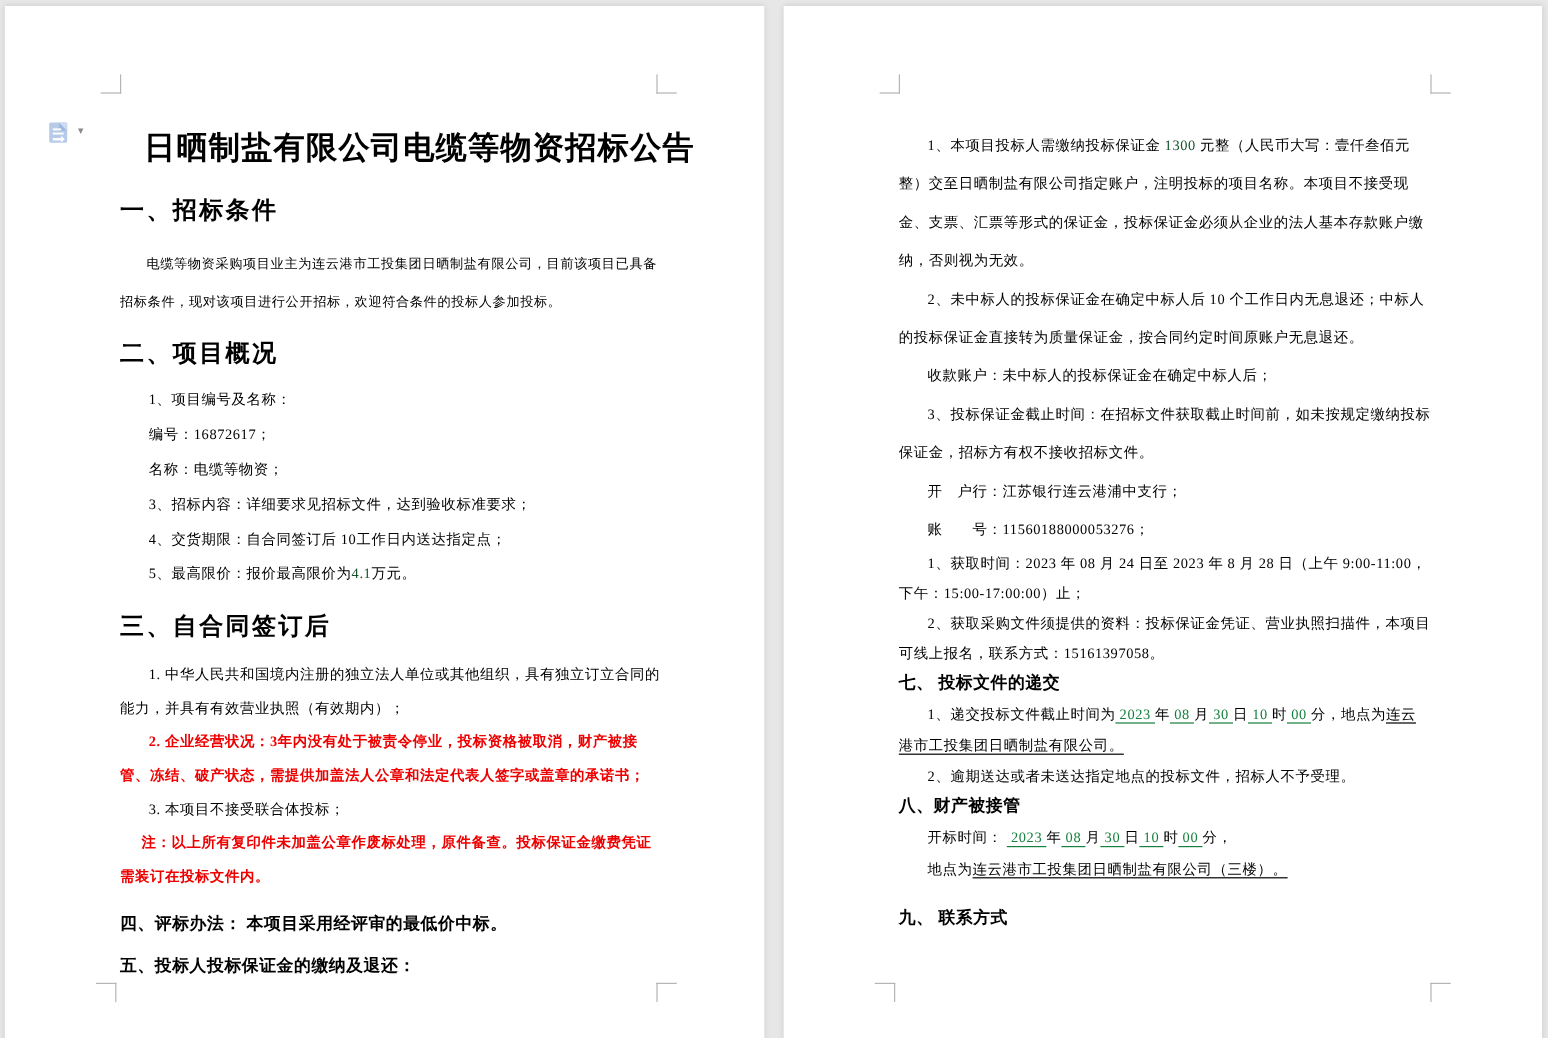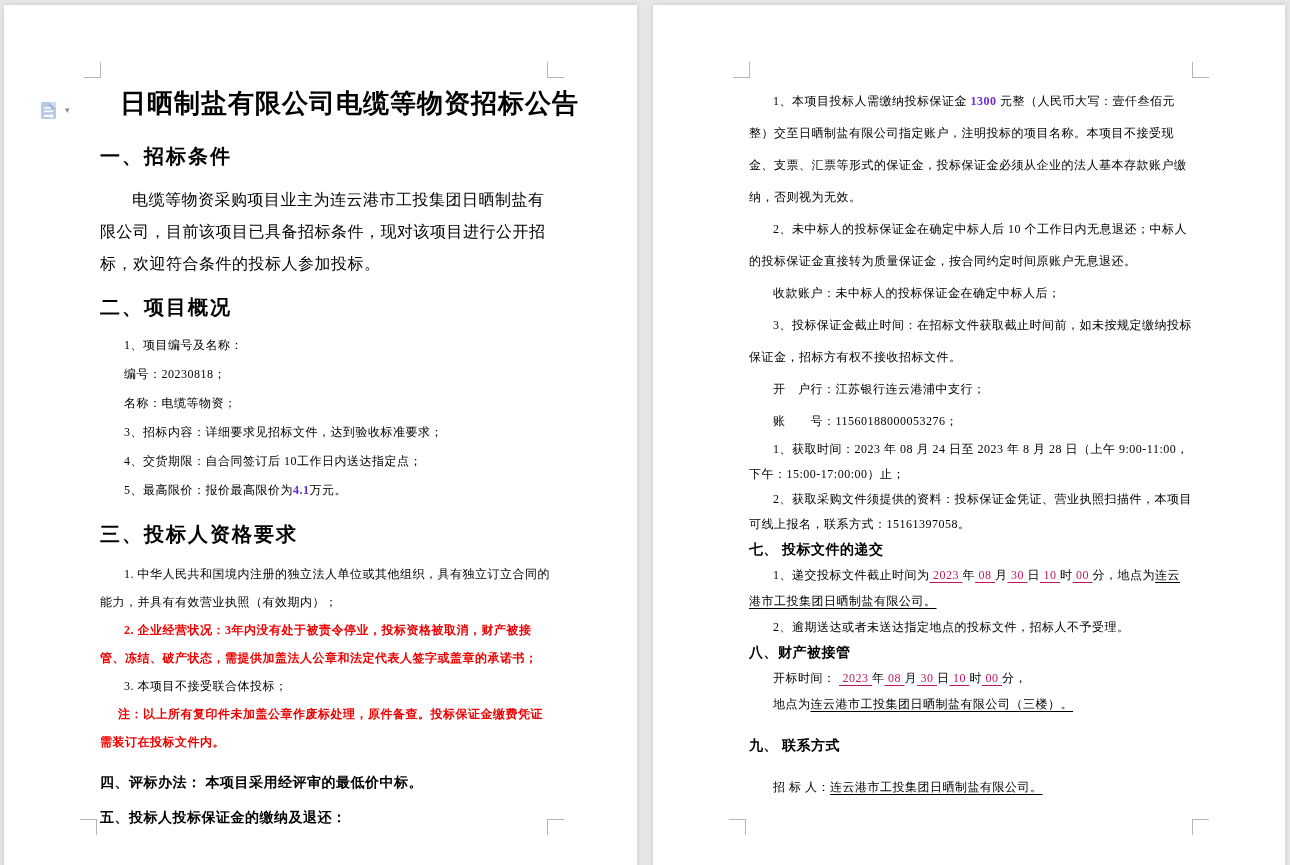--- a/index.html
+++ b/index.html
@@ -8,21 +8,21 @@
     background:#e7e7e7;
     font-family:"Liberation Serif", serif;
     color:#000;
   }
   .page{
     position:absolute;top:5px;height:880px;background:#ffffff;
     box-shadow:0 0 5px rgba(0,0,0,0.14);
   }
   #page1{left:4px;width:633px;}
   #page2{left:653px;width:632px;}
-  .content{position:absolute;top:68px;left:96px;}
+  .content{position:absolute;top:88px;left:96px;}
   #page1 .content{width:451px;}
   #page2 .content{width:443px;}
   
   .mark{position:absolute;width:16px;height:15px;}
   .mark.tl{border-right:1px solid #b5b5b5;border-bottom:1px solid #b5b5b5;top:57px;left:80px;}
   .mark.tr{border-left:1px solid #b5b5b5;border-bottom:1px solid #b5b5b5;top:57px;}
   .mark.bl{border-right:1px solid #b5b5b5;border-top:1px solid #b5b5b5;top:814px;left:76px;}
   .mark.br{border-left:1px solid #b5b5b5;border-top:1px solid #b5b5b5;top:814px;}
   #page1 .mark.tr{left:543px;}
   #page1 .mark.br{left:543px;}
@@ -33,39 +33,39 @@
   .margin-widget .dd{position:absolute;left:25px;top:4px;font-size:9px;color:#8a8a8a;font-family:"DejaVu Sans",sans-serif;}
   
   .doc-title{
     font-size:26px;font-weight:bold;letter-spacing:1px;
     margin:14px 0 0 20px;line-height:34px;white-space:nowrap;
   }
   .h-big{font-size:20px;font-weight:bold;letter-spacing:2px;line-height:27px;margin-top:22px;}
   #p1-h1{}
   #p1-h2{margin-top:14px;}
   #p1-h3{margin-top:16px;}
-  .body-p{font-size:16px;line-height:32px;text-indent:2em;white-space:pre-wrap;letter-spacing:0.5px;}
+  .body-p{font-size:11px;line-height:32px;text-indent:2em;white-space:pre-wrap;letter-spacing:0.5px;}
   #page1 .para1{margin-top:14px;}
   .item{font-size:12px;line-height:29px;text-indent:2em;white-space:pre-wrap;letter-spacing:0.5px;}
   .items-block{margin-top:10px;}
   .q-block{margin-top:12px;}
   .q{font-size:12px;line-height:28px;text-indent:2em;white-space:pre-wrap;letter-spacing:0.5px;}
   .redbold{color:#ee0000;font-weight:bold;}
-  .red{color:#6d28d9;font-weight:bold;}
+  .red{color:#14532d;}
   .note{font-size:12px;line-height:28px;text-indent:1.5em;white-space:pre-wrap;letter-spacing:0.5px;}
   .h-small{font-size:14px;font-weight:bold;line-height:25px;white-space:pre-wrap;letter-spacing:0.5px;}
   #p1-h4{margin-top:14px;}
   #p1-h5{margin-top:10px;}
   
   .p2-upper{font-size:12px;line-height:32px;text-indent:2em;white-space:pre-wrap;letter-spacing:0.5px;}
   #p2-first{margin-top:12px;}
   .p2-lower{font-size:12px;line-height:25px;text-indent:2em;white-space:pre-wrap;letter-spacing:0.5px;}
   .p2-mid{font-size:12px;line-height:26px;text-indent:2em;white-space:pre-wrap;letter-spacing:0.5px;}
   .u{text-decoration:underline;text-underline-offset:3px;}
-  .ru{color:#be185d;text-decoration:underline;text-underline-offset:3px;}
+  .ru{color:#15803d;text-decoration:underline;text-underline-offset:3px;}
   #p2-h9{margin-top:16px;}
   #p2-p13{margin-top:16px;}
 </style>
 </head>
 <body>
 
 <div class="page" id="page1">
   <div class="mark tl"></div>
   <div class="mark tr"></div>
   <div class="mark bl"></div>
@@ -85,28 +85,28 @@
 
   <div class="content">
     <div class="doc-title">日晒制盐有限公司电缆等物资招标公告</div>
 
     <div class="h-big" id="p1-h1">一、招标条件</div>
     <div class="body-p para1">电缆等物资采购项目业主为连云港市工投集团日晒制盐有限公司，目前该项目已具备招标条件，现对该项目进行公开招标，欢迎符合条件的投标人参加投标。</div>
 
     <div class="h-big" id="p1-h2">二、项目概况</div>
     <div class="items-block">
       <div class="item">1、项目编号及名称：</div>
-      <div class="item">编号：20230818；</div>
+      <div class="item">编号：16872617；</div>
       <div class="item">名称：电缆等物资；</div>
       <div class="item">3、招标内容：详细要求见招标文件，达到验收标准要求；</div>
       <div class="item">4、交货期限：自合同签订后 10工作日内送达指定点；</div>
       <div class="item"><span>5、最高限价：报价最高限价为</span><span class="red">4.1</span><span>万元。</span></div>
     </div>
 
-    <div class="h-big" id="p1-h3">三、投标人资格要求</div>
+    <div class="h-big" id="p1-h3">三、自合同签订后</div>
     <div class="q-block">
       <div class="q">1. 中华人民共和国境内注册的独立法人单位或其他组织，具有独立订立合同的能力，并具有有效营业执照（有效期内）；</div>
       <div class="q redbold">2. 企业经营状况：3年内没有处于被责令停业，投标资格被取消，财产被接管、冻结、破产状态，需提供加盖法人公章和法定代表人签字或盖章的承诺书；</div>
       <div class="q">3. 本项目不接受联合体投标；</div>
       <div class="note redbold">注：以上所有复印件未加盖公章作废标处理，原件备查。投标保证金缴费凭证需装订在投标文件内。</div>
     </div>
 
     <div class="h-small" id="p1-h4">四、评标办法： 本项目采用经评审的最低价中标。</div>
     <div class="h-small" id="p1-h5">五、投标人投标保证金的缴纳及退还：</div>
   </div>
@@ -131,15 +131,14 @@
 
     <div class="h-small">七、 投标文件的递交</div>
     <div class="p2-mid"><span>1、递交投标文件截止时间为</span><span class="ru"> 2023 </span><span>年</span><span class="ru"> 08 </span><span>月</span><span class="ru"> 30 </span><span>日</span><span class="ru"> 10 </span><span>时</span><span class="ru"> 00 </span><span>分</span><span>，地点为</span><span class="u">连云港市工投集团日晒制盐有限公司。</span></div>
     <div class="p2-mid">2、逾期送达或者未送达指定地点的投标文件，招标人不予受理。</div>
 
     <div class="h-small">八、财产被接管</div>
     <div class="p2-mid"><span>开标时间： </span><span class="ru"> 2023 </span><span>年</span><span class="ru"> 08 </span><span>月</span><span class="ru"> 30 </span><span>日</span><span class="ru"> 10 </span><span>时</span><span class="ru"> 00 </span><span>分</span><span>，</span></div>
     <div class="p2-mid"><span>地点为</span><span class="u">连云港市工投集团日晒制盐有限公司（三楼）。</span></div>
 
     <div class="h-small" id="p2-h9">九、 联系方式</div>
-    <div class="p2-mid" id="p2-p13"><span>招 标 人：</span><span class="u">连云港市工投集团日晒制盐有限公司。</span></div>
   </div>
 </div>
 
 </body></html>

